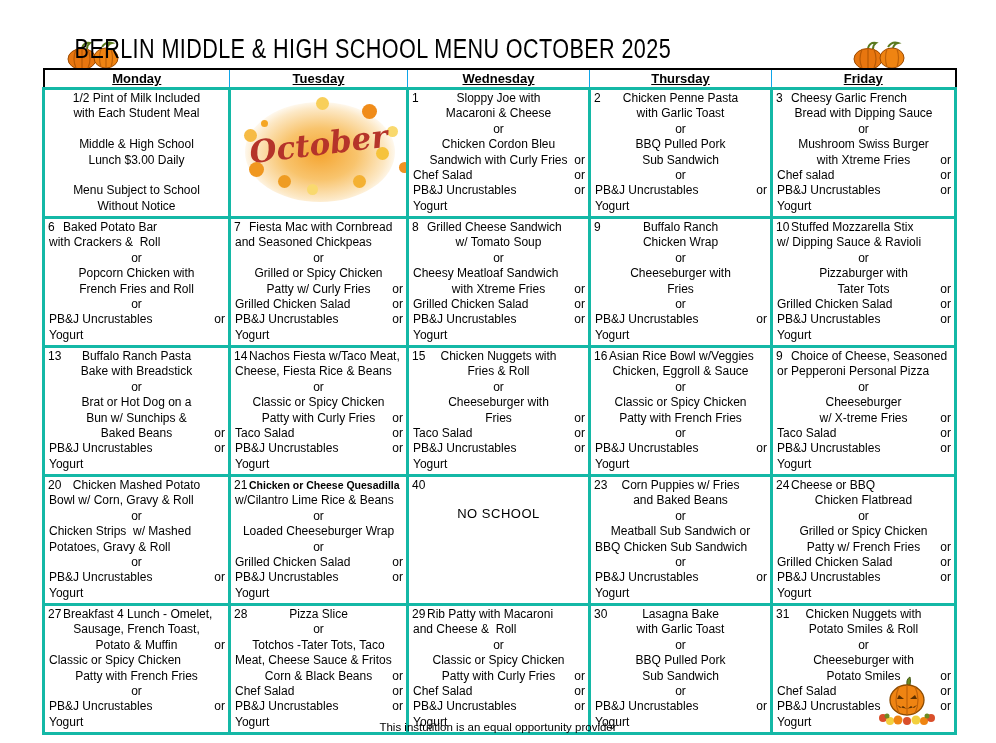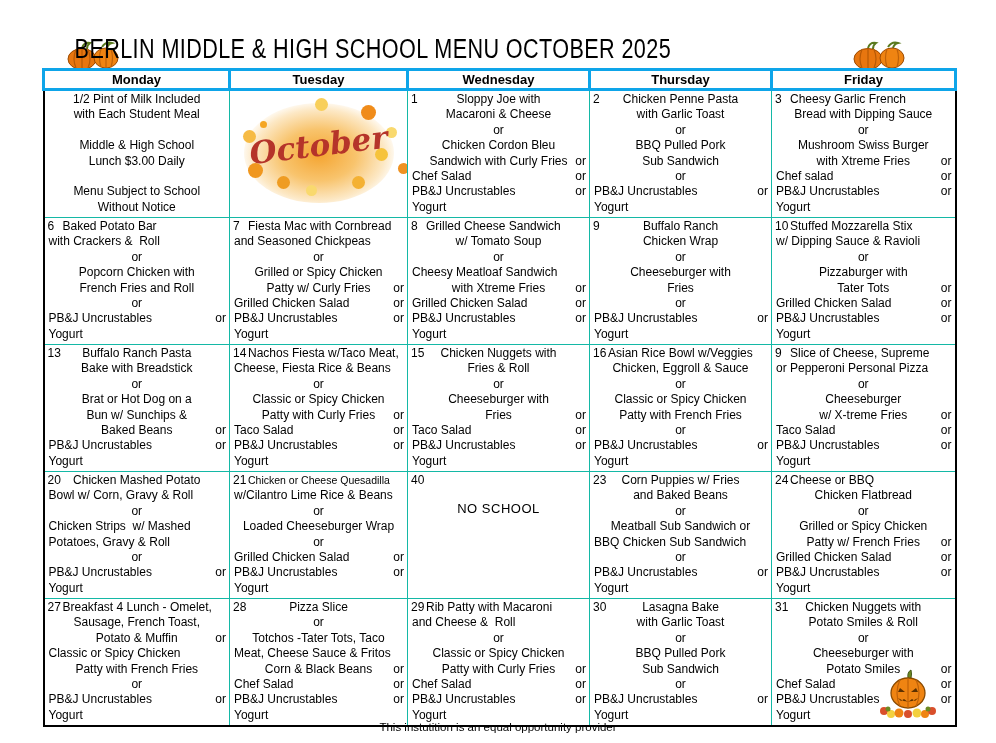--- a/index.html
+++ b/index.html
@@ -17,39 +17,39 @@
   .pumpkins.left { left:62px; }
   .pumpkins.right { left:848px; }
 
   
   table.menu {
     position:absolute; top:68px; left:42px;
     border-collapse:collapse; table-layout:fixed;
     border:2px solid #000;
   }
   table.menu th {
-    border:3px solid #0ea5e9; font-size:13px; font-weight:bold;
-    height:17px; padding:0; text-align:center;
+    border:1px solid #0ea5e9; font-size:13px; font-weight:bold;
+    height:17px; padding:0; text-align:center;text-decoration:underline;
   }
   table.menu td {
-    border:1px solid #14b8a6; vertical-align:top; padding:0;
+    border:3px solid #14b8a6; vertical-align:top; padding:0;
     height:126px; position:relative; overflow:hidden;
   }
   .cell { position:relative; width:100%; height:100%; padding-top:1px; box-sizing:border-box; }
   .day {
     position:absolute; left:3px; top:1px; font-size:12px; line-height:15.4px; z-index:2;
   }
   .line {
     position:relative; height:15.4px; line-height:15.4px;
     font-size:12px; white-space:pre;
   }
   .line.c { text-align:center; }
   .line.l { text-align:left; padding-left:4px; }
   .line.l.first { padding-left:18px; }
-  .line.s { font-size:10.5px; }
+  .line.s { font-size:10.5px;font-weight:bold; }
   .line .or { position:absolute; right:3px; top:0; font-size:12px; }
 
   .noschool-text { margin-top:28px; text-align:center; font-size:13px; letter-spacing:0.5px; }
 
   
   .oct-art { position:absolute; inset:0; }
   .oct-blob {
     position:absolute; left:14px; top:12px; width:150px; height:100px; border-radius:50%;
     background:radial-gradient(ellipse at 50% 52%,
       rgba(244,160,38,0.95) 0%, rgba(246,176,60,0.75) 35%,
@@ -306,21 +306,21 @@
               <div class="line c"><span>Classic or Spicy Chicken</span></div>
               <div class="line c"><span>Patty with French Fries</span></div>
               <div class="line c"><span>or</span></div>
               <div class="line l"><span>PB&amp;J Uncrustables</span><span class="or">or</span></div>
               <div class="line l"><span>Yogurt</span></div>
             </div>
           </td>
           <td>
             <div class="cell">
               <span class="day">9</span>
-              <div class="line l first"><span>Slice of Cheese, Supreme</span></div>
+              <div class="line l first"><span>Choice of Cheese, Seasoned</span></div>
               <div class="line l"><span>or Pepperoni Personal Pizza</span></div>
               <div class="line c"><span>or</span></div>
               <div class="line c"><span>Cheeseburger</span></div>
               <div class="line c"><span>w/ X-treme Fries</span><span class="or">or</span></div>
               <div class="line l"><span>Taco Salad</span><span class="or">or</span></div>
               <div class="line l"><span>PB&amp;J Uncrustables</span><span class="or">or</span></div>
               <div class="line l"><span>Yogurt</span></div>
             </div>
           </td>
         </tr>

